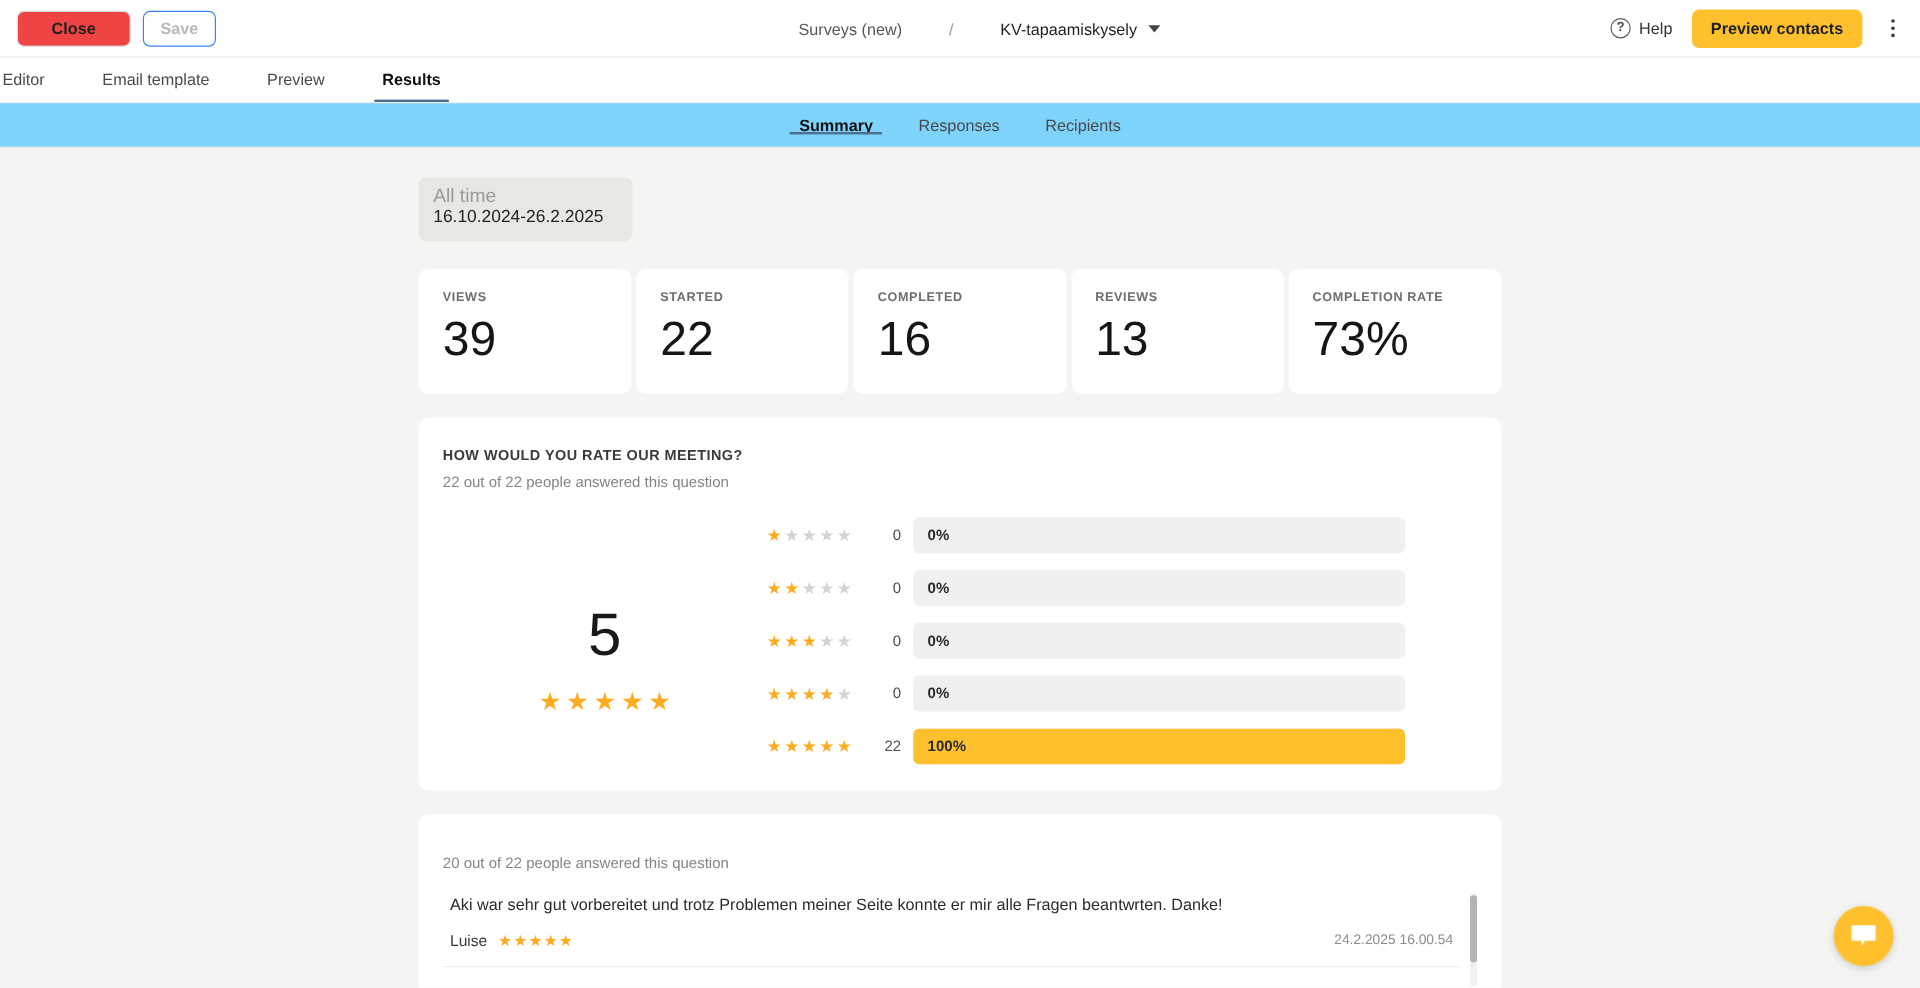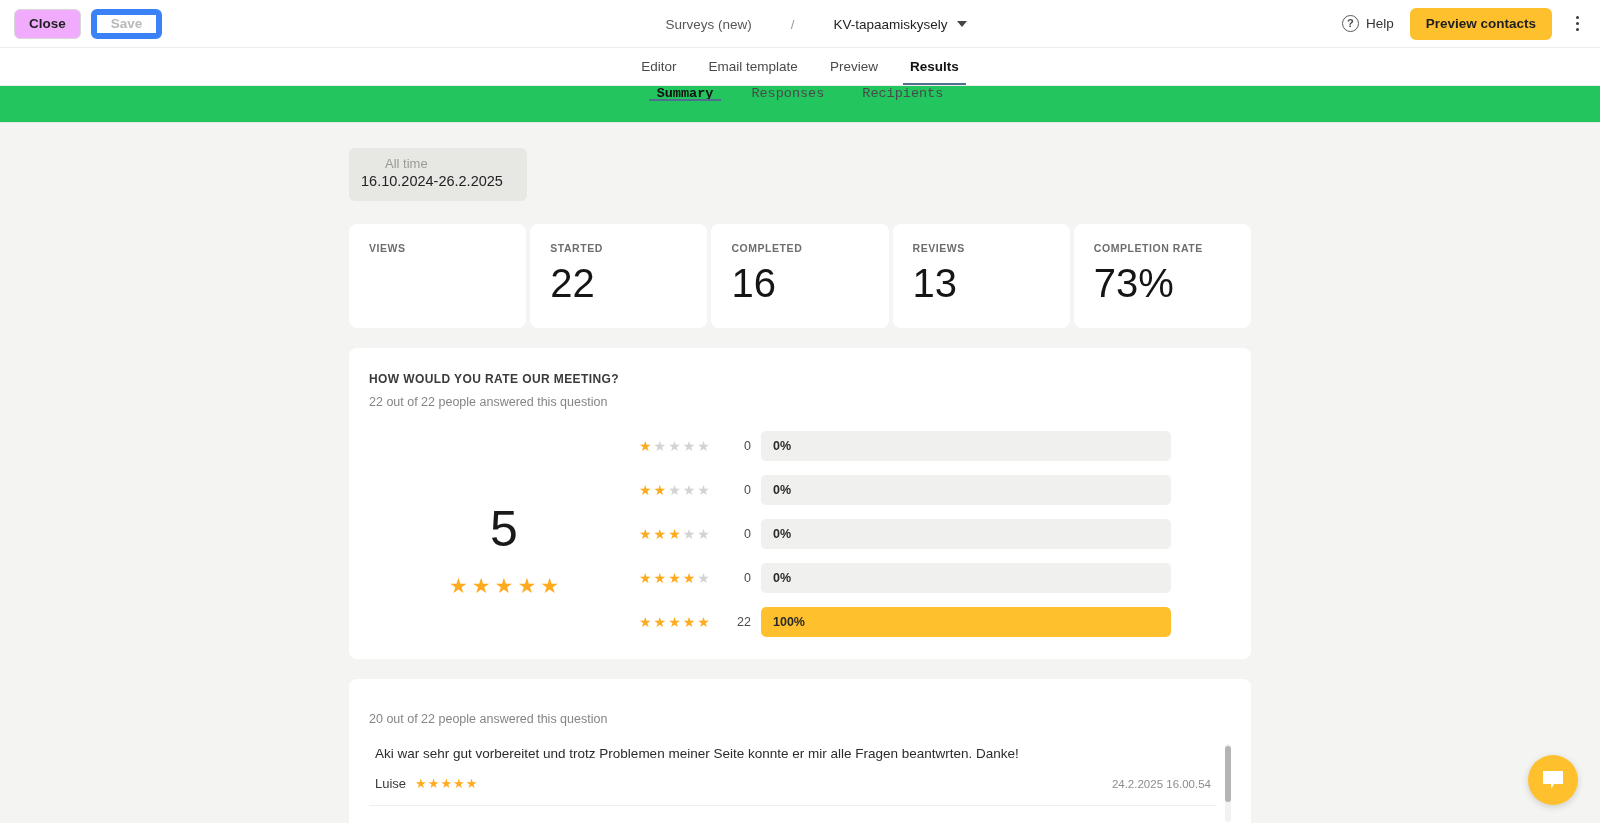--- a/index.html
+++ b/index.html
@@ -14,29 +14,29 @@
 
   
   .topbar {
     height: 48px; background: #ffffff;
     display: flex; align-items: center;
     padding: 0 14px;
     border-bottom: 1px solid #ececec;
     position: relative;
   }
   .btn-outline {
-    height: 30px; min-width: 52px; padding: 0 14px;
+    height: 30px; min-width: 52px; padding: 0 28px;
     border: 1px solid #d8d8d8; border-radius: 6px;
-    background: #f0abfc; font-size: 13.5px; font-weight: 700;
+    background: #ef4444; font-size: 13.5px; font-weight: 700;
     color: #1f1f1f; cursor: pointer;
     display: flex; align-items: center; justify-content: center;
   }
   .btn-ghost {
     height: 30px; min-width: 52px; padding: 0 14px;
-    border: 6px solid #3b82f6; border-radius: 6px;
+    border: 1px solid #3b82f6; border-radius: 6px;
     background: #fff; font-size: 13.5px; font-weight: 700;
     color: #b9b9b9; cursor: default; margin-left: 10px;
     display: flex; align-items: center; justify-content: center;
   }
   .crumbs {
     position: absolute; left: 0; right: 0; top: 0; height: 48px;
     display: flex; align-items: center; justify-content: center;
     gap: 7px; pointer-events: none;
     font-size: 13.5px;
   }
@@ -71,57 +71,57 @@
     font-size: 13.5px; font-weight: 700; cursor: pointer;
     font-family: inherit;
   }
   .kebab { width: 18px; height: 22px; display: flex; flex-direction: column;
     align-items: center; justify-content: center; gap: 3px; cursor: pointer; }
   .kebab i { width: 3px; height: 3px; border-radius: 50%; background: #3a3a3a; display: block; }
 
   
   .tabs-primary {
     height: 38px; background: #fff;
-    display: flex; align-items: stretch; justify-content: center;
-    gap: 28px; border-bottom: 1px solid #ececec;
+    display: flex; align-items: stretch; justify-content: flex-start;
+    gap: 44px; border-bottom: 1px solid #ececec;
   }
   .tabp {
     font-size: 13.5px; color: #4a4a4a; cursor: pointer;
     display: flex; align-items: center; position: relative; padding: 0 2px;
   }
   .tabp.active { color: #121212; font-weight: 700; }
   .tabp.active::after {
     content: ""; position: absolute; left: -5px; right: -5px; bottom: 0;
     height: 2px; background: #4f6f8f;
   }
 
   .tabs-secondary {
-    height: 37px; background: #22c55e;
-    display: flex; align-items: flex-start; justify-content: center;
-    gap: 30px; border-bottom: 1px solid #e6e6e4; font-family: Liberation Mono, monospace;
+    height: 37px; background: #7dd3fc;
+    display: flex; align-items: center; justify-content: center;
+    gap: 30px; border-bottom: 1px solid #e6e6e4;
   }
   .tabs2 {
     font-size: 13.5px; color: #4a4a4a; cursor: pointer;
     display: flex; align-items: center; position: relative; padding: 0 4px;
   }
   .tabs2.active { color: #121212; font-weight: 700; }
   .tabs2.active::after {
     content: ""; position: absolute; left: -4px; right: -4px; bottom: 0;
     height: 2px; background: #4f6f8f;
   }
 
   
   .content { padding: 0; }
   .wrap { width: 902px; margin: 0 auto; padding-top: 25px; }
 
   .daterange {
     width: 178px; background: #e7e7e4; border-radius: 6px;
     padding: 9px 12px 10px; cursor: pointer;
   }
-  .dr-label { font-size: 13px; color: #9a9a96; line-height: 14px; margin-left: 24px; }
+  .dr-label { font-size: 16px; color: #9a9a96; line-height: 14px; }
   .dr-value { font-size: 14.5px; color: #232323; line-height: 19px; margin-top: 1px; }
 
   .stats { display: flex; gap: 4px; margin-top: 23px; }
   .stat {
     flex: 1; background: #fff; border-radius: 8px;
     padding: 18px 20px 22px; min-height: 99px;
   }
   .stat-label {
     font-size: 10.5px; font-weight: 700; letter-spacing: .55px;
     color: #6d6d6d; text-transform: uppercase;
@@ -236,20 +236,21 @@
     <div class="wrap">
 
       <div class="daterange">
         <div class="dr-label">All time</div>
         <div class="dr-value">16.10.2024-26.2.2025</div>
       </div>
 
       <div class="stats">
         <div class="stat">
           <div class="stat-label">VIEWS</div>
+          <div class="stat-value">39</div>
         </div>
         <div class="stat">
           <div class="stat-label">STARTED</div>
           <div class="stat-value">22</div>
         </div>
         <div class="stat">
           <div class="stat-label">COMPLETED</div>
           <div class="stat-value">16</div>
         </div>
         <div class="stat">

